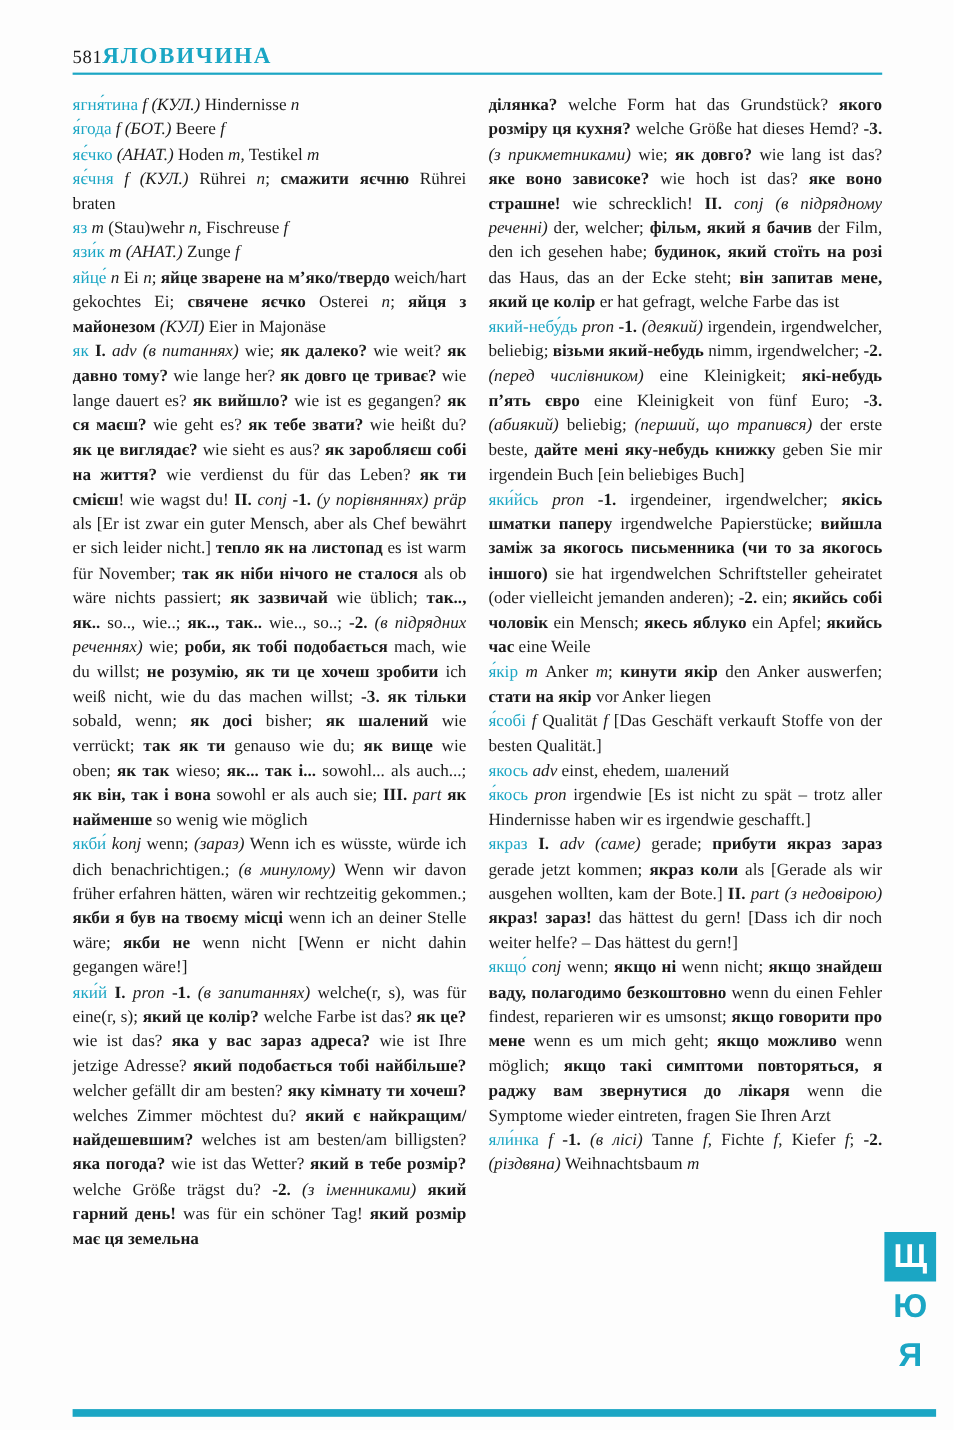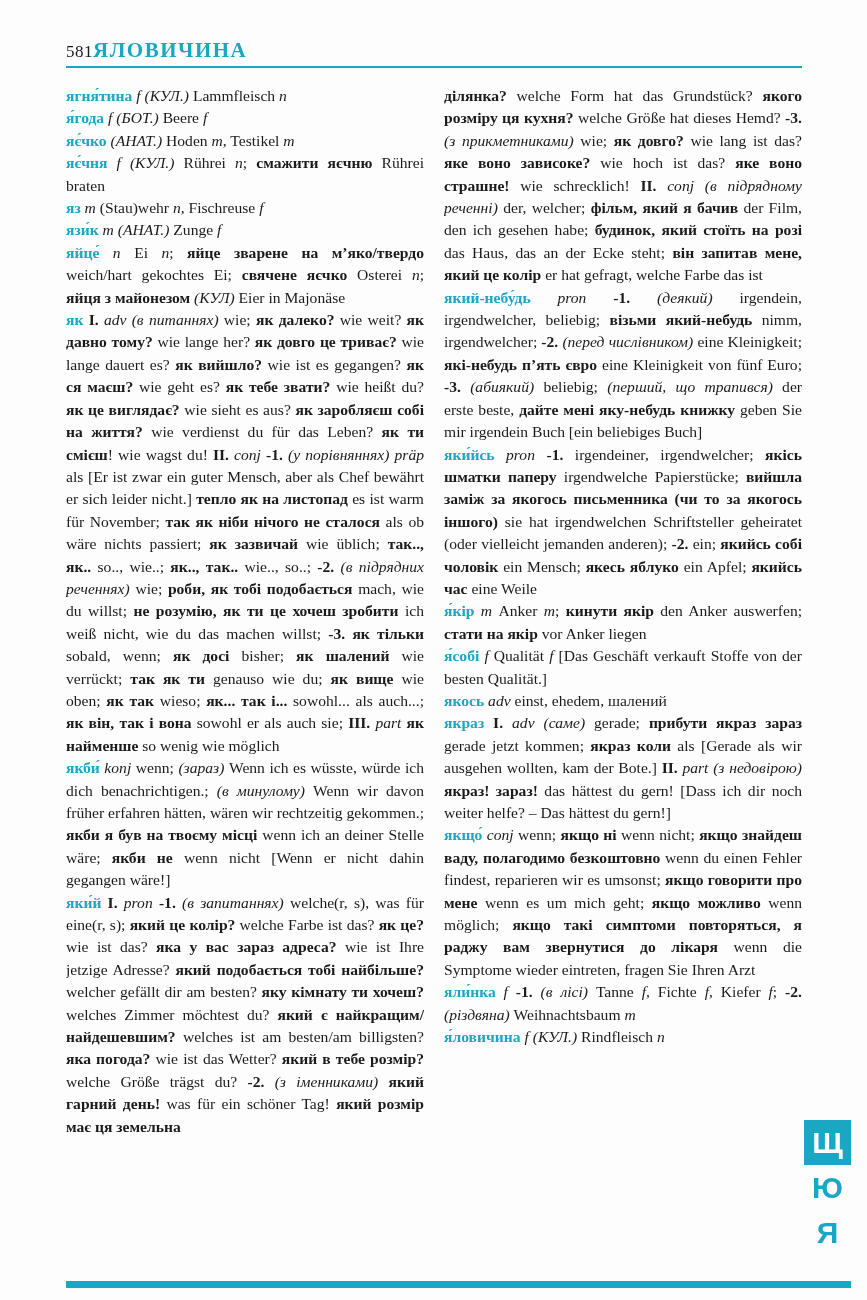--- a/index.html
+++ b/index.html
@@ -13,21 +13,21 @@
   .header-row {
     position:absolute; top:38px; left:66px; width:736px;
     display:flex; align-items:baseline;
   }
   .page-number { font-size:17px; letter-spacing:.5px; }
   .guide-word { font-size:21px; font-weight:700; color:var(--accent); letter-spacing:1.5px; }
   .header-rule { position:absolute; top:66px; left:66px; width:736px; height:2px; background:var(--accent); }
   .columns { position:absolute; top:85px; left:66px; width:736px; display:flex; gap:20px; }
   .col { width:358px; font-size:15.6px; line-height:22.4px; text-align:justify; height:1192px; overflow:hidden; }
   .entry { margin:0; }
-  .run-hw { color:var(--accent); font-weight:700; }
+  .run-hw { color:var(--accent); font-weight:400; }
   .run-b { font-weight:700; }
   .run-i { font-style:italic; }
   .thumb-index {
     position:absolute; right:16px; top:1120px; width:47px;
     font-family:"Liberation Sans", sans-serif; text-align:center;
   }
   .thumb { height:45px; line-height:45px; font-size:30px; font-weight:700; color:var(--accent); }
   .thumb.active { background:var(--accent); color:#ffffff; }
   .bottom-bar { position:absolute; left:66px; right:16px; top:1281px; height:7px; background:var(--accent); }
 </style>
@@ -38,42 +38,42 @@
 
   <div class="header-row">
     <span class="page-number">581</span>
     <span class="guide-word">ЯЛОВИЧИНА</span>
   </div>
 
   <div class="header-rule"></div>
 
   <div class="columns">
     <div class="col" id="col-left">
-        <p class="entry"><span class="run-hw">ягня́тина</span><span class="run-i"> f (КУЛ.) </span><span class="run-r">Lammfleisch </span><span class="run-i">n</span></p>
+        <p class="entry"><span class="run-hw">ягня́тина</span><span class="run-i"> f (КУЛ.) </span><span class="run-r">Hindernisse </span><span class="run-i">n</span></p>
         <p class="entry"><span class="run-hw">я́года</span><span class="run-i"> f (БОТ.) </span><span class="run-r">Beere </span><span class="run-i">f</span></p>
         <p class="entry"><span class="run-hw">яє́чко</span><span class="run-i"> (АНАТ.) </span><span class="run-r">Hoden </span><span class="run-i">m</span><span class="run-r">, Testikel </span><span class="run-i">m</span></p>
         <p class="entry"><span class="run-hw">яє́чня</span><span class="run-i"> f (КУЛ.) </span><span class="run-r">Rührei </span><span class="run-i">n</span><span class="run-r">; </span><span class="run-b">смажити яєчню </span><span class="run-r">Rührei braten</span></p>
         <p class="entry"><span class="run-hw">яз</span><span class="run-i"> m </span><span class="run-r">(Stau)wehr </span><span class="run-i">n</span><span class="run-r">, Fischreuse </span><span class="run-i">f</span></p>
         <p class="entry"><span class="run-hw">язи́к</span><span class="run-i"> m (АНАТ.) </span><span class="run-r">Zunge </span><span class="run-i">f</span></p>
         <p class="entry"><span class="run-hw">яйце́</span><span class="run-i"> n </span><span class="run-r">Ei </span><span class="run-i">n</span><span class="run-r">; </span><span class="run-b">яйце зварене на м’яко/твердо </span><span class="run-r">weich/hart gekochtes Ei; </span><span class="run-b">свячене яєчко </span><span class="run-r">Osterei </span><span class="run-i">n</span><span class="run-r">; </span><span class="run-b">яйця з майонезом </span><span class="run-i">(КУЛ) </span><span class="run-r">Eier in Majonäse</span></p>
         <p class="entry"><span class="run-hw">як</span><span class="run-b"> I. </span><span class="run-i">adv (в питаннях) </span><span class="run-r">wie; </span><span class="run-b">як далеко? </span><span class="run-r">wie weit? </span><span class="run-b">як давно тому? </span><span class="run-r">wie lange her? </span><span class="run-b">як довго це триває? </span><span class="run-r">wie lange dauert es? </span><span class="run-b">як вийшло? </span><span class="run-r">wie ist es gegangen? </span><span class="run-b">як ся маєш? </span><span class="run-r">wie geht es? </span><span class="run-b">як тебе звати? </span><span class="run-r">wie heißt du? </span><span class="run-b">як це виглядає? </span><span class="run-r">wie sieht es aus? </span><span class="run-b">як заробляєш собі на життя? </span><span class="run-r">wie verdienst du für das Leben? </span><span class="run-b">як ти смієш</span><span class="run-r">! wie wagst du! </span><span class="run-b">II. </span><span class="run-i">conj </span><span class="run-b">-1. </span><span class="run-i">(у порівняннях) präp </span><span class="run-r">als [Er ist zwar ein guter Mensch, aber als Chef bewährt er sich leider nicht.] </span><span class="run-b">тепло як на листопад </span><span class="run-r">es ist warm für November; </span><span class="run-b">так як ніби нічого не сталося </span><span class="run-r">als ob wäre nichts passiert; </span><span class="run-b">як зазвичай </span><span class="run-r">wie üblich; </span><span class="run-b">так.., як.. </span><span class="run-r">so.., wie..; </span><span class="run-b">як.., так.. </span><span class="run-r">wie.., so..; </span><span class="run-b">-2. </span><span class="run-i">(в підрядних реченнях) </span><span class="run-r">wie; </span><span class="run-b">роби, як тобі подобається </span><span class="run-r">mach, wie du willst; </span><span class="run-b">не розумію, як ти це хочеш зробити </span><span class="run-r">ich weiß nicht, wie du das machen willst; </span><span class="run-b">-3. як тільки </span><span class="run-r">sobald, wenn; </span><span class="run-b">як досі </span><span class="run-r">bisher; </span><span class="run-b">як шалений </span><span class="run-r">wie verrückt; </span><span class="run-b">так як ти </span><span class="run-r">genauso wie du; </span><span class="run-b">як вище </span><span class="run-r">wie oben; </span><span class="run-b">як так </span><span class="run-r">wieso; </span><span class="run-b">як... так і... </span><span class="run-r">sowohl... als auch...; </span><span class="run-b">як він, так і вона </span><span class="run-r">sowohl er als auch sie; </span><span class="run-b">III. </span><span class="run-i">part </span><span class="run-b">як найменше </span><span class="run-r">so wenig wie möglich</span></p>
         <p class="entry"><span class="run-hw">якби́</span><span class="run-i"> konj </span><span class="run-r">wenn; </span><span class="run-i">(зараз) </span><span class="run-r">Wenn ich es wüsste, würde ich dich benachrichtigen.; </span><span class="run-i">(в минулому) </span><span class="run-r">Wenn wir davon früher erfahren hätten, wären wir rechtzeitig gekommen.; </span><span class="run-b">якби я був на твоєму місці </span><span class="run-r">wenn ich an deiner Stelle wäre; </span><span class="run-b">якби не </span><span class="run-r">wenn nicht [Wenn er nicht dahin gegangen wäre!]</span></p>
         <p class="entry"><span class="run-hw">яки́й</span><span class="run-b"> I. </span><span class="run-i">pron </span><span class="run-b">-1. </span><span class="run-i">(в запитаннях) </span><span class="run-r">welche(r, s), was für eine(r, s); </span><span class="run-b">який це колір? </span><span class="run-r">welche Farbe ist das? </span><span class="run-b">як це? </span><span class="run-r">wie ist das? </span><span class="run-b">яка у вас зараз адреса? </span><span class="run-r">wie ist Ihre jetzige Adresse? </span><span class="run-b">який подобається тобі найбільше? </span><span class="run-r">welcher gefällt dir am besten? </span><span class="run-b">яку кімнату ти хочеш? </span><span class="run-r">welches Zimmer möchtest du? </span><span class="run-b">який є найкращим/найдешевшим? </span><span class="run-r">welches ist am besten/am billigsten? </span><span class="run-b">яка погода? </span><span class="run-r">wie ist das Wetter? </span><span class="run-b">який в тебе розмір? </span><span class="run-r">welche Größe trägst du? </span><span class="run-b">-2. </span><span class="run-i">(з іменниками) </span><span class="run-b">який гарний день! </span><span class="run-r">was für ein schöner Tag! </span><span class="run-b">який розмір має ця земельна</span></p>
       </div>
     <div class="col" id="col-right">
         <p class="entry"><span class="run-b">ділянка? </span><span class="run-r">welche Form hat das Grundstück? </span><span class="run-b">якого розміру ця кухня? </span><span class="run-r">welche Größe hat dieses Hemd? </span><span class="run-b">-3. </span><span class="run-i">(з прикметниками) </span><span class="run-r">wie; </span><span class="run-b">як довго? </span><span class="run-r">wie lang ist das? </span><span class="run-b">яке воно зависоке? </span><span class="run-r">wie hoch ist das? </span><span class="run-b">яке воно страшне! </span><span class="run-r">wie schrecklich! </span><span class="run-b">II. </span><span class="run-i">conj (в підрядному реченні) </span><span class="run-r">der, welcher; </span><span class="run-b">фільм, який я бачив </span><span class="run-r">der Film, den ich gesehen habe; </span><span class="run-b">будинок, який стоїть на розі </span><span class="run-r">das Haus, das an der Ecke steht; </span><span class="run-b">він запитав мене, який це колір </span><span class="run-r">er hat gefragt, welche Farbe das ist</span></p>
         <p class="entry"><span class="run-hw">який-небу́дь</span><span class="run-i"> pron </span><span class="run-b">-1. </span><span class="run-i">(деякий) </span><span class="run-r">irgendein, irgendwelcher, beliebig; </span><span class="run-b">візьми який-небудь </span><span class="run-r">nimm, irgendwelcher; </span><span class="run-b">-2. </span><span class="run-i">(перед числівником) </span><span class="run-r">eine Kleinigkeit; </span><span class="run-b">які-небудь п’ять євро </span><span class="run-r">eine Kleinigkeit von fünf Euro; </span><span class="run-b">-3. </span><span class="run-i">(абиякий) </span><span class="run-r">beliebig; </span><span class="run-i">(перший, що трапився) </span><span class="run-r">der erste beste, </span><span class="run-b">дайте мені яку-небудь книжку </span><span class="run-r">geben Sie mir irgendein Buch [ein beliebiges Buch]</span></p>
         <p class="entry"><span class="run-hw">яки́йсь</span><span class="run-i"> pron </span><span class="run-b">-1. </span><span class="run-r">irgendeiner, irgendwelcher; </span><span class="run-b">якісь шматки паперу </span><span class="run-r">irgendwelche Papierstücke; </span><span class="run-b">вийшла заміж за якогось письменника (чи то за якогось іншого) </span><span class="run-r">sie hat irgendwelchen Schriftsteller geheiratet (oder vielleicht jemanden anderen); </span><span class="run-b">-2. </span><span class="run-r">ein; </span><span class="run-b">якийсь собі чоловік </span><span class="run-r">ein Mensch; </span><span class="run-b">якесь яблуко </span><span class="run-r">ein Apfel; </span><span class="run-b">якийсь час </span><span class="run-r">eine Weile</span></p>
         <p class="entry"><span class="run-hw">я́кір</span><span class="run-i"> m </span><span class="run-r">Anker </span><span class="run-i">m</span><span class="run-r">; </span><span class="run-b">кинути якір </span><span class="run-r">den Anker auswerfen; </span><span class="run-b">стати на якір </span><span class="run-r">vor Anker liegen</span></p>
         <p class="entry"><span class="run-hw">я́собі</span><span class="run-i"> f </span><span class="run-r">Qualität </span><span class="run-i">f</span><span class="run-r"> [Das Geschäft verkauft Stoffe von der besten Qualität.]</span></p>
         <p class="entry"><span class="run-hw">якось</span><span class="run-i"> adv </span><span class="run-r">einst, ehedem, шалений</span></p>
+        <p class="entry"><span class="run-hw">я́кось</span><span class="run-i"> pron </span><span class="run-r">irgendwie [Es ist nicht zu spät – trotz aller Hindernisse haben wir es irgendwie geschafft.]</span></p>
         <p class="entry"><span class="run-hw">якраз</span><span class="run-b"> I. </span><span class="run-i">adv (саме) </span><span class="run-r">gerade; </span><span class="run-b">прибути якраз зараз </span><span class="run-r">gerade jetzt kommen; </span><span class="run-b">якраз коли </span><span class="run-r">als [Gerade als wir ausgehen wollten, kam der Bote.] </span><span class="run-b">II. </span><span class="run-i">part (з недовірою) </span><span class="run-b">якраз! зараз! </span><span class="run-r">das hättest du gern! [Dass ich dir noch weiter helfe? – Das hättest du gern!]</span></p>
         <p class="entry"><span class="run-hw">якщо́</span><span class="run-i"> conj </span><span class="run-r">wenn; </span><span class="run-b">якщо ні </span><span class="run-r">wenn nicht; </span><span class="run-b">якщо знайдеш ваду, полагодимо безкоштовно </span><span class="run-r">wenn du einen Fehler findest, reparieren wir es umsonst; </span><span class="run-b">якщо говорити про мене </span><span class="run-r">wenn es um mich geht; </span><span class="run-b">якщо можливо </span><span class="run-r">wenn möglich; </span><span class="run-b">якщо такі симптоми повторяться, я раджу вам звернутися до лікаря </span><span class="run-r">wenn die Symptome wieder eintreten, fragen Sie Ihren Arzt</span></p>
         <p class="entry"><span class="run-hw">яли́нка</span><span class="run-i"> f </span><span class="run-b">-1. </span><span class="run-i">(в лісі) </span><span class="run-r">Tanne </span><span class="run-i">f</span><span class="run-r">, Fichte </span><span class="run-i">f</span><span class="run-r">, Kiefer </span><span class="run-i">f</span><span class="run-r">; </span><span class="run-b">-2. </span><span class="run-i">(різдвяна) </span><span class="run-r">Weihnachtsbaum </span><span class="run-i">m</span></p>
-        <p class="entry"><span class="run-hw">я́ловичина</span><span class="run-i"> f (КУЛ.) </span><span class="run-r">Rindfleisch </span><span class="run-i">n</span></p>
       </div>
   </div>
 
   <aside class="thumb-index">
     <div class="thumb active">Щ</div>
     <div class="thumb">Ю</div>
     <div class="thumb">Я</div>
   </aside>
 
   <div class="bottom-bar"></div>

